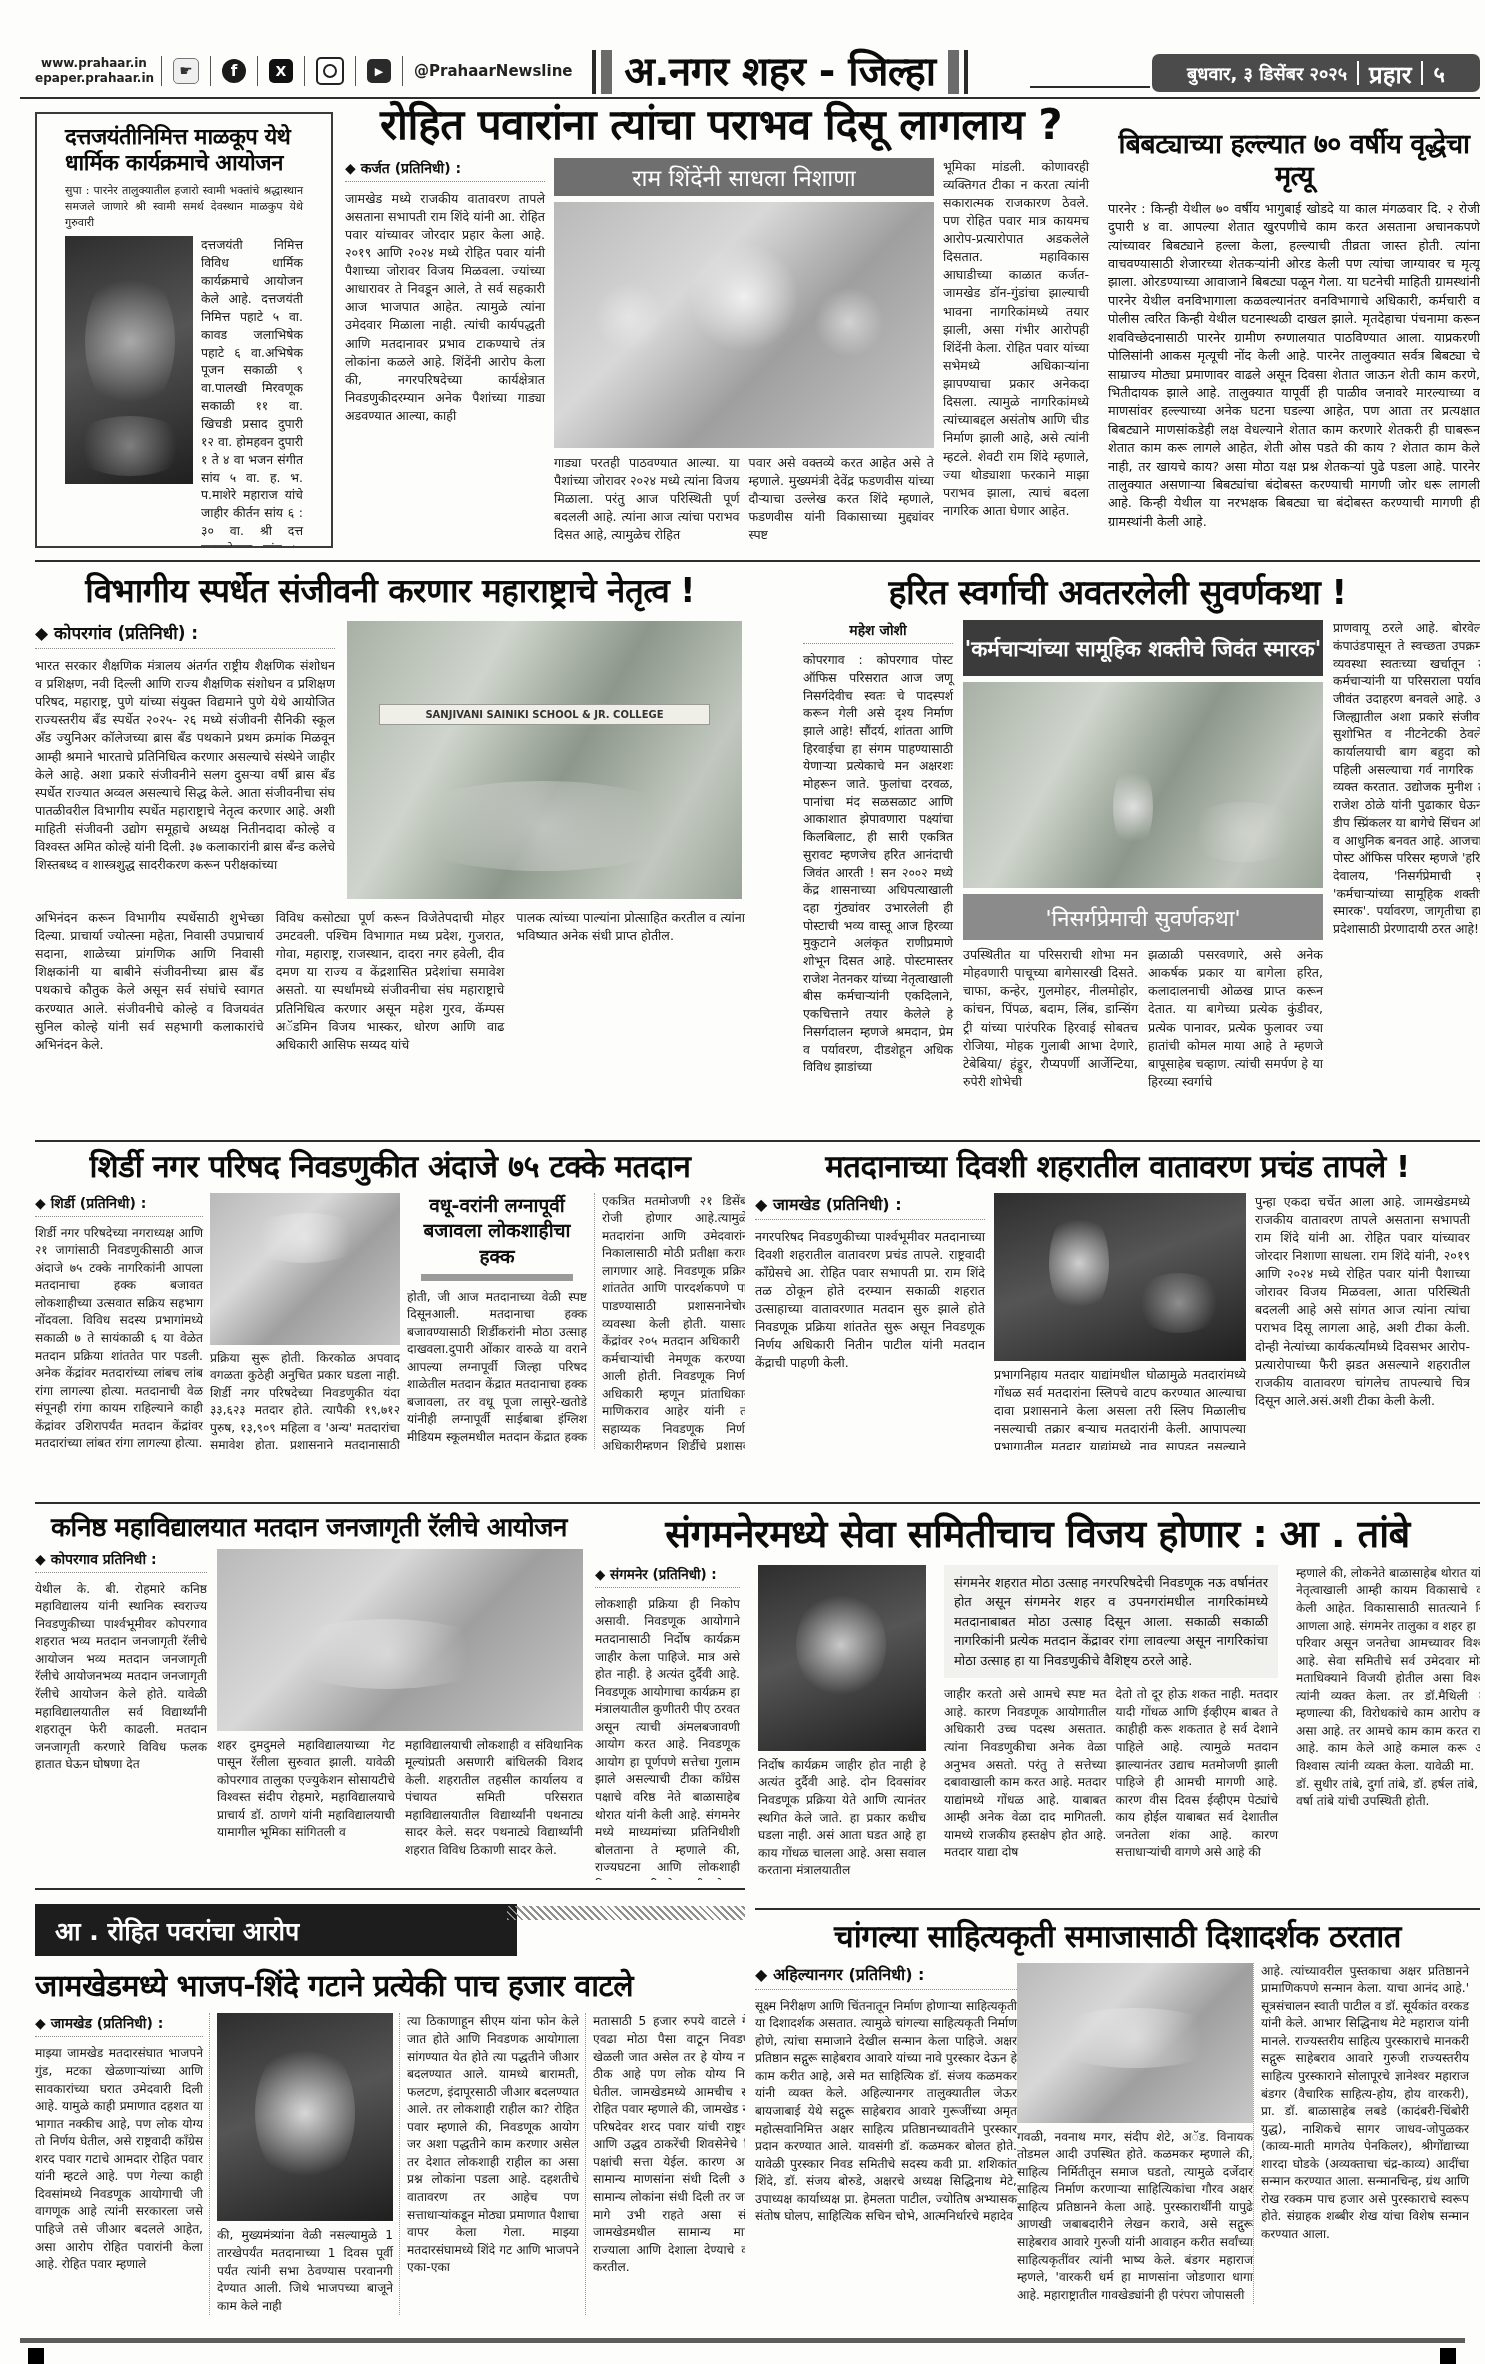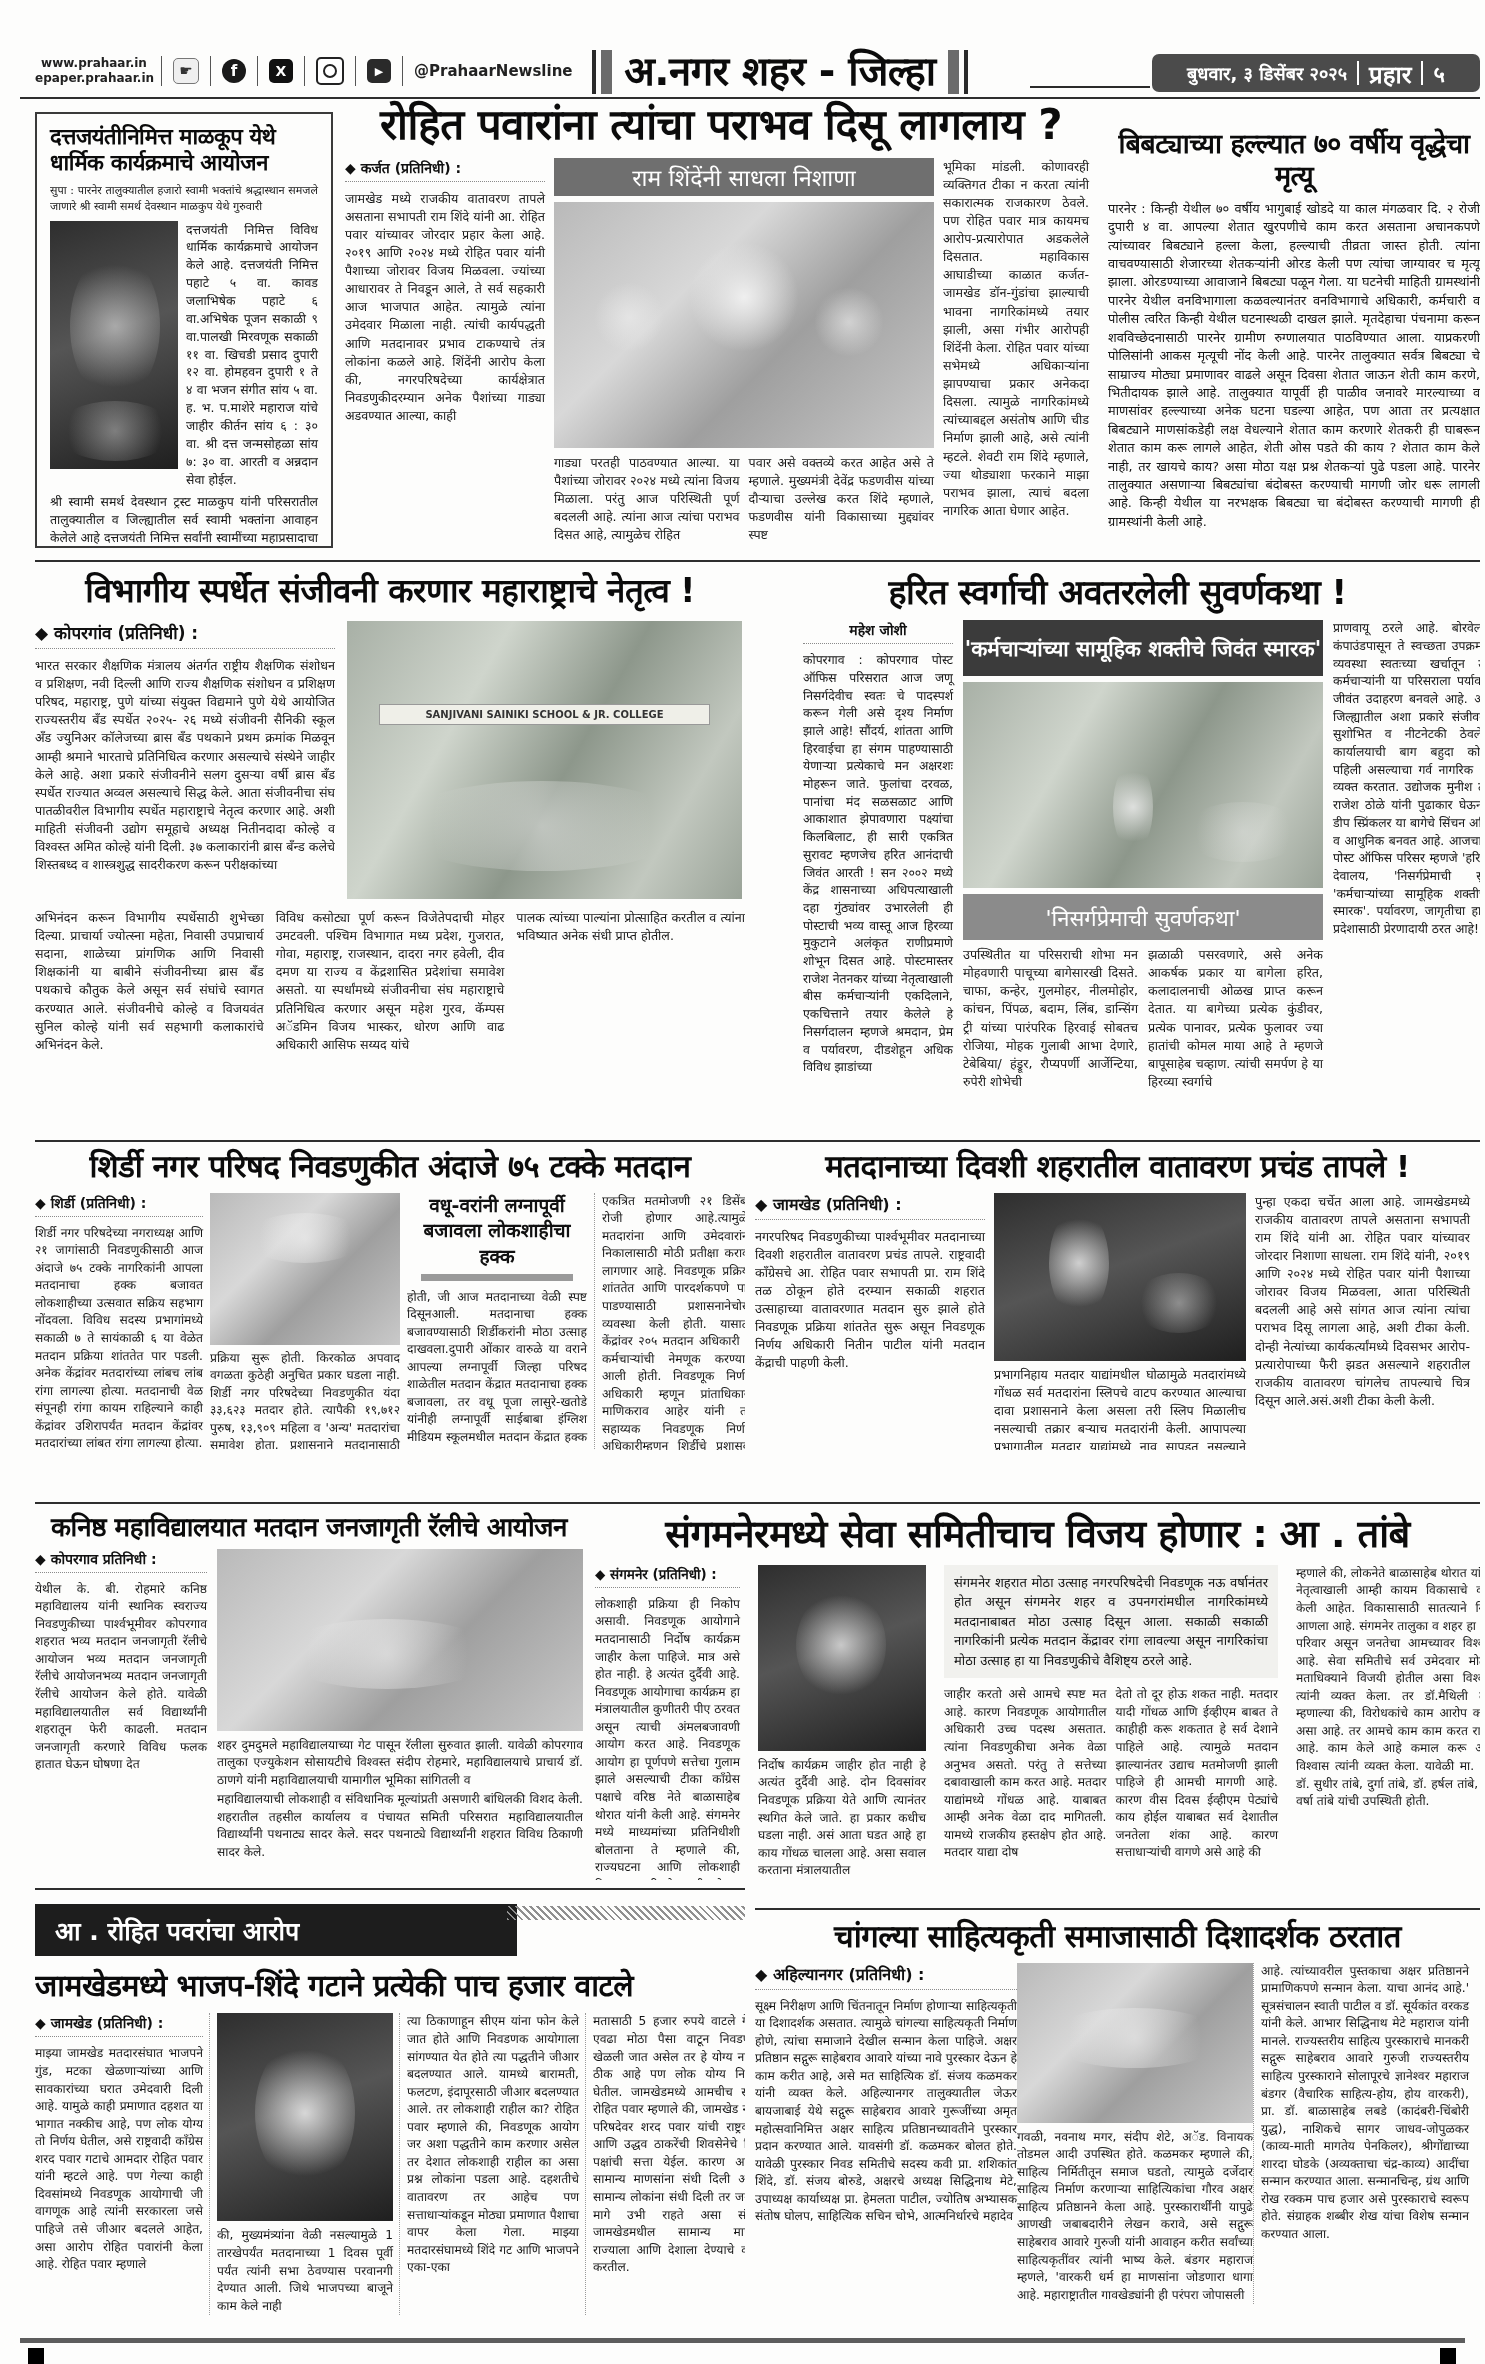--- a/index.html
+++ b/index.html
@@ -74,21 +74,21 @@
   <div class="abs mast-right" style="left:1152px;top:54px;width:328px;height:38px;">
     <span style="font-size:18px;font-weight:bold;">बुधवार, ३ डिसेंबर २०२५</span>
     <span style="width:2px;height:24px;background:#fff;display:inline-block;"></span>
     <span style="font-size:24px;font-weight:bold;">प्रहार</span>
     <span style="width:2px;height:24px;background:#fff;display:inline-block;"></span>
     <span style="font-size:22px;font-weight:bold;">५</span>
   </div>
 
   <div class="abs rule" style="left:20px;top:97px;width:1460px;height:2px;"></div>
 
-  <div class="abs art" style="left:35px;top:112px;width:298px;height:436px;border:2px solid #3a3a3a;padding:10px 13px;box-sizing:border-box;">
+  <div class="abs art" style="left:35px;top:112px;width:298px;height:436px;border:2px solid #3a3a3a;padding:10px 28px;box-sizing:border-box;">
     <div class="hl" style="font-size:22px;text-align:left;margin-bottom:7px;">दत्तजयंतीनिमित्त माळकूप येथे धार्मिक कार्यक्रमाचे आयोजन</div>
     <div class="body-txt" style="font-size:11px;margin-bottom:6px;">सुपा : पारनेर तालुक्यातील हजारो स्वामी भक्तांचे श्रद्धास्थान समजले जाणारे श्री स्वामी समर्थ देवस्थान माळकुप येथे गुरुवारी</div>
     <div style="display:flex;gap:8px;">
       <div class="ph dark" style="width:128px;height:248px;">
         <div class="blob" style="width:90px;height:150px;left:20px;top:30px;opacity:.55;"></div>
         <div class="blob" style="width:120px;height:60px;left:5px;top:180px;opacity:.4;"></div>
       </div>
       <div class="body-txt" style="font-size:12.4px;flex:1;">दत्तजयंती निमित्त विविध धार्मिक कार्यक्रमाचे आयोजन केले आहे. दत्तजयंती निमित्त पहाटे ५ वा. कावड जलाभिषेक पहाटे ६ वा.अभिषेक पूजन सकाळी ९ वा.पालखी मिरवणूक सकाळी ११ वा. खिचडी प्रसाद दुपारी १२ वा. होमहवन दुपारी १ ते ४ वा भजन संगीत सांय ५ वा. ह. भ. प.माशेरे महाराज यांचे जाहीर कीर्तन सांय ६ : ३० वा. श्री दत्त जन्मसोहळा सांय ७: ३० वा. आरती व अन्नदान सेवा होईल.</div>
     </div>
     <div class="body-txt" style="font-size:12.4px;margin-top:5px;">श्री स्वामी समर्थ देवस्थान ट्रस्ट माळकुप यांनी परिसरातील तालुक्यातील व जिल्ह्यातील सर्व स्वामी भक्तांना आवाहन केलेले आहे दत्तजयंती निमित्त सर्वांनी स्वामींच्या महाप्रसादाचा व महाआरतीचा लाभ घ्यावा.</div>
@@ -214,21 +214,21 @@
     <div class="hl" style="font-size:26px;margin-bottom:6px;">कनिष्ठ महाविद्यालयात मतदान जनजागृती रॅलीचे आयोजन</div>
     <div style="display:flex;gap:10px;">
       <div style="width:172px;flex:none;">
         <div class="byline">◆ कोपरगाव प्रतिनिधी :</div>
         <div class="body-txt" style="font-size:12.2px;">येथील के. बी. रोहमारे कनिष्ठ महाविद्यालय यांनी स्थानिक स्वराज्य निवडणुकीच्या पार्श्वभूमीवर कोपरगाव शहरात भव्य मतदान जनजागृती रॅलीचे आयोजन भव्य मतदान जनजागृती रॅलीचे आयोजनभव्य मतदान जनजागृती रॅलीचे आयोजन केले होते. यावेळी महाविद्यालयातील सर्व विद्यार्थ्यांनी शहरातून फेरी काढली. मतदान जनजागृती करणारे विविध फलक हातात घेऊन घोषणा देत</div>
       </div>
       <div style="flex:1;">
         <div class="ph" style="width:100%;height:182px;margin-bottom:6px;">
           <div class="blob" style="width:220px;height:70px;left:60px;top:70px;opacity:.6;"></div>
         </div>
-        <div class="cols" style="gap:2px;flex-direction:column;">
+        <div class="cols" style="gap:10px;">
           <div class="body-txt" style="flex:1;font-size:12.2px;">शहर दुमदुमले महाविद्यालयाच्या गेट पासून रॅलीला सुरुवात झाली. यावेळी कोपरगाव तालुका एज्युकेशन सोसायटीचे विश्वस्त संदीप रोहमारे, महाविद्यालयाचे प्राचार्य डॉ. ठाणगे यांनी महाविद्यालयाची यामागील भूमिका सांगितली व</div>
           <div class="body-txt" style="flex:1;font-size:12.2px;">महाविद्यालयाची लोकशाही व संविधानिक मूल्यांप्रती असणारी बांधिलकी विशद केली. शहरातील तहसील कार्यालय व पंचायत समिती परिसरात महाविद्यालयातील विद्यार्थ्यांनी पथनाट्य सादर केले. सदर पथनाट्ये विद्यार्थ्यांनी शहरात विविध ठिकाणी सादर केले.</div>
         </div>
       </div>
     </div>
   </div>
 
   <div class="abs art" style="left:595px;top:1512px;width:885px;height:368px;">
     <div class="hl" style="font-size:38px;margin-bottom:8px;">संगमनेरमध्ये सेवा समितीचाच विजय होणार  : आ . तांबे</div>
     <div style="display:flex;gap:18px;">

